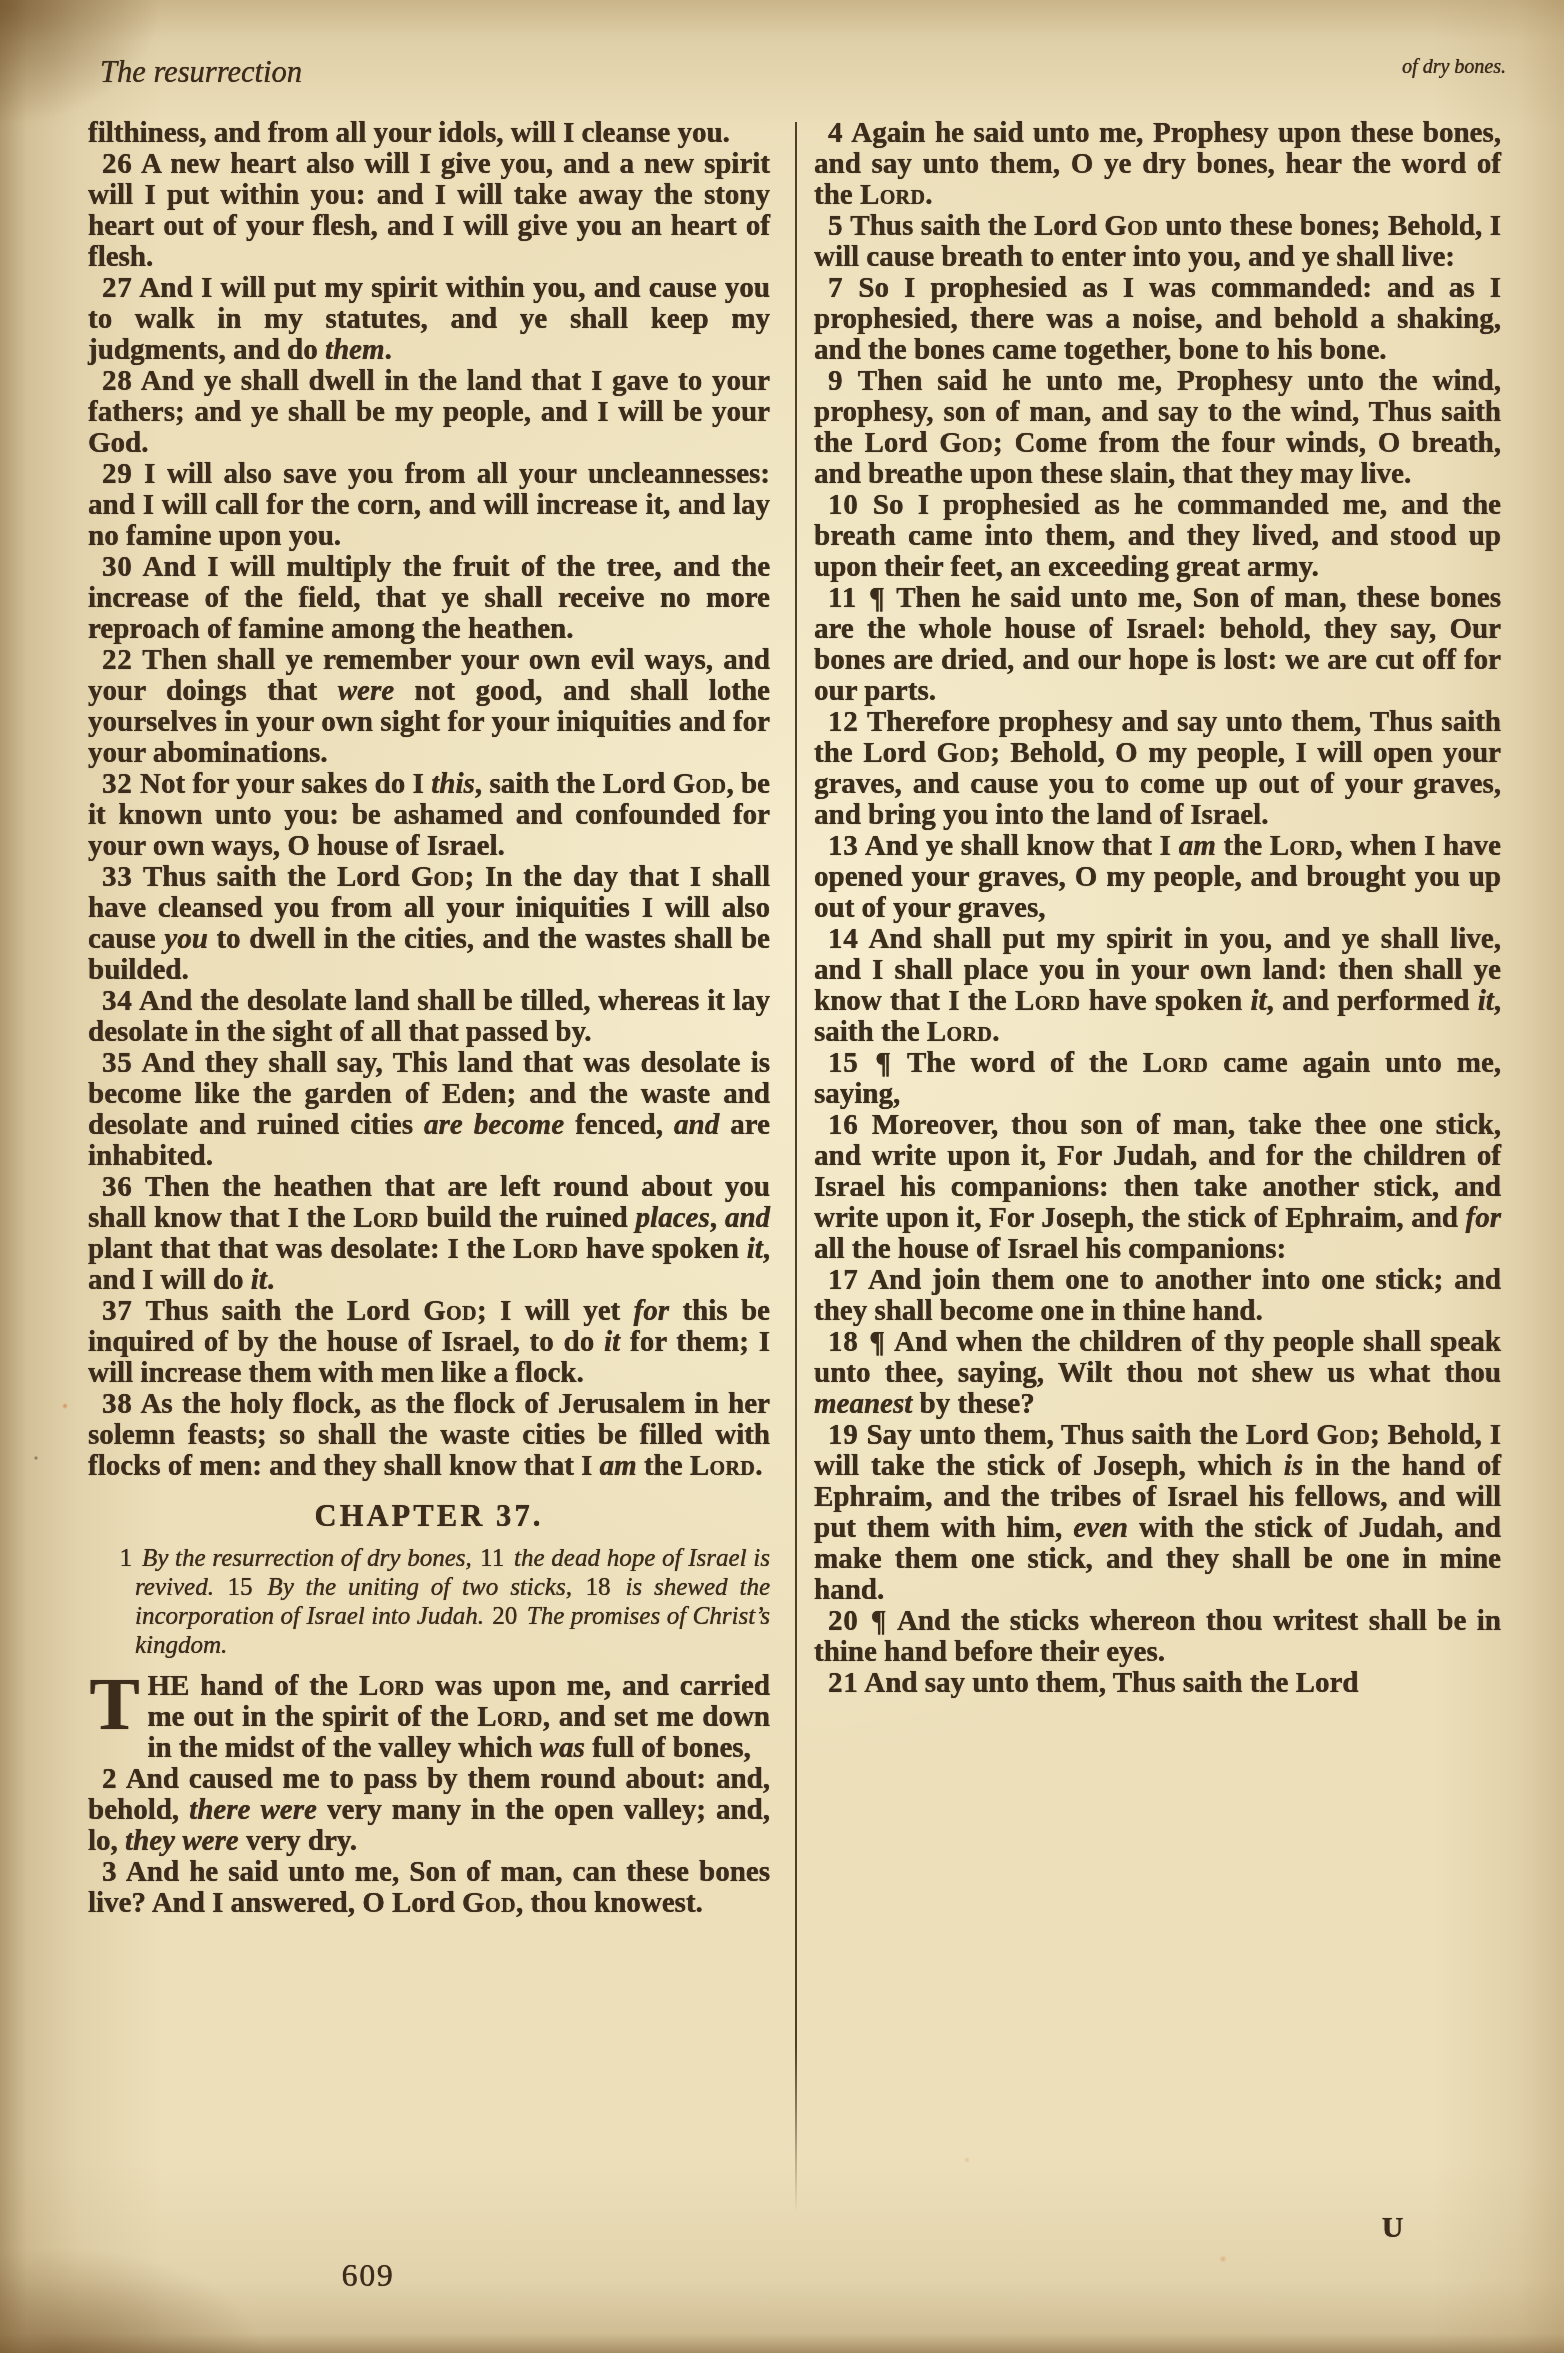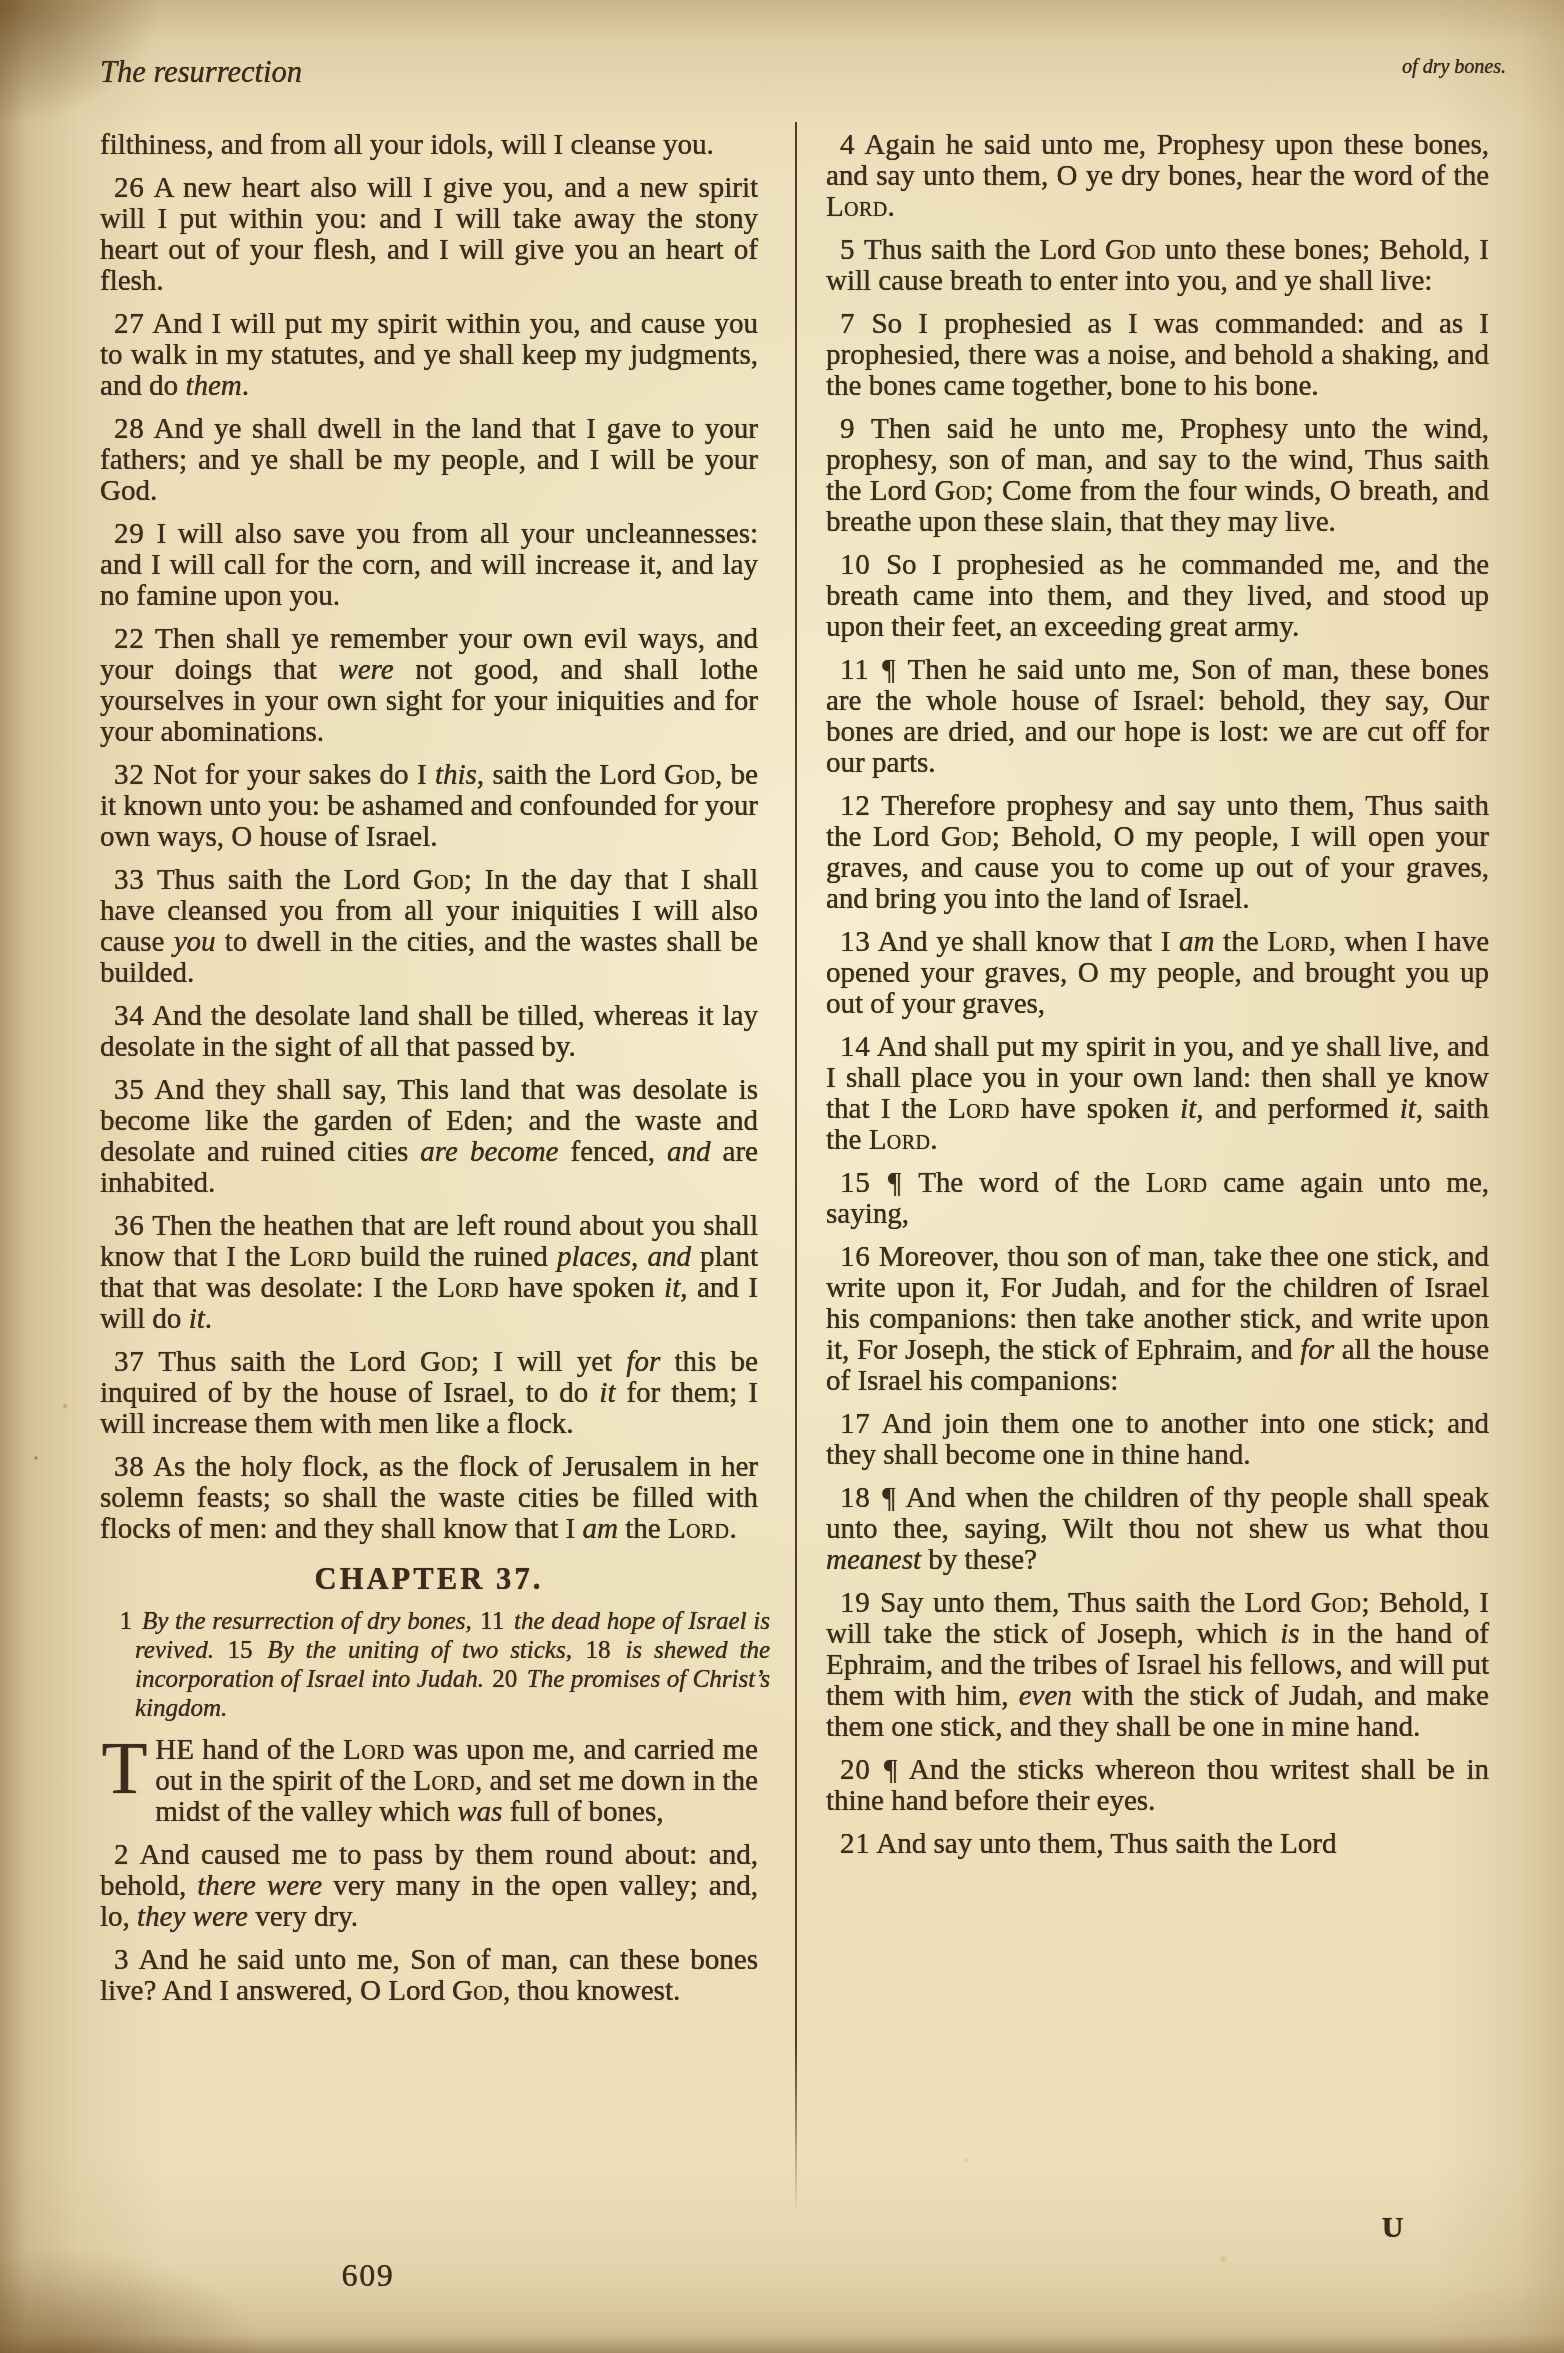--- a/index.html
+++ b/index.html
@@ -34,21 +34,21 @@
   .rh-center{position:absolute;left:0;top:53px;width:1565px;text-align:center;
              font-size:33px;font-weight:bold;letter-spacing:2.3px;}
 
   
   .col{position:absolute;top:117px;font-size:29px;line-height:31px;text-align:justify;}
   .col-left{left:88px;width:682px;}
   .col-right{left:814px;width:687px;}
   .divider{position:absolute;left:795px;top:122px;width:2.3px;height:2091px;
            background:linear-gradient(180deg, rgba(62,45,26,.9) 0 92%, rgba(62,45,26,0) 100%);}
 
-  p.verse{margin:12px;text-indent:14px;}
+  p.verse{margin:0;text-indent:14px;font-weight:bold;}
   p.cont{text-indent:0;}
   .vnum{letter-spacing:0.8px;}
   .pil{padding:0 1.6px;}
   .it{font-style:italic;}
   .sc{font-variant:small-caps;letter-spacing:0.4px;}
 
   h2.chap{margin:20.3px 0 11px 0;text-align:center;font-size:30.5px;font-weight:bold;
           letter-spacing:3.1px;text-indent:0;}
   p.summary{margin:0 0 11px 0;font-size:25px;line-height:29px;font-style:italic;
             padding-left:47px;text-indent:-17px;text-align:justify;}
@@ -70,20 +70,21 @@
   <span class="rh-right txt">of dry bones.</span>
 
   <div class="divider"></div>
 
   <div class="col col-left txt" id="col-left">
       <p class="verse cont">filthiness, and from all your idols, will I cleanse you.</p>
       <p class="verse"><span class="vnum">26</span> A new heart also will I give you, and a new spirit will I put within you: and I will take away the stony heart out of your flesh, and I will give you an heart of flesh.</p>
       <p class="verse"><span class="vnum">27</span> And I will put my spirit within you, and cause you to walk in my statutes, and ye shall keep my judgments, and do <span class="it">them</span>.</p>
       <p class="verse"><span class="vnum">28</span> And ye shall dwell in the land that I gave to your fathers; and ye shall be my people, and I will be your God.</p>
       <p class="verse"><span class="vnum">29</span> I will also save you from all your uncleannesses: and I will call for the corn, and will increase it, and lay no famine upon you.</p>
+      <p class="verse"><span class="vnum">30</span> And I will multiply the fruit of the tree, and the increase of the field, that ye shall receive no more reproach of famine among the heathen.</p>
       <p class="verse"><span class="vnum">22</span> Then shall ye remember your own evil ways, and your doings that <span class="it">were</span> not good, and shall lothe yourselves in your own sight for your iniquities and for your abominations.</p>
       <p class="verse"><span class="vnum">32</span> Not for your sakes do I <span class="it">this</span>, saith the Lord <span class="sc">God</span>, be it known unto you: be ashamed and confounded for your own ways, O house of Israel.</p>
       <p class="verse"><span class="vnum">33</span> Thus saith the Lord <span class="sc">God</span>; In the day that I shall have cleansed you from all your iniquities I will also cause <span class="it">you</span> to dwell in the cities, and the wastes shall be builded.</p>
       <p class="verse"><span class="vnum">34</span> And the desolate land shall be tilled, whereas it lay desolate in the sight of all that passed by.</p>
       <p class="verse"><span class="vnum">35</span> And they shall say, This land that was desolate is become like the garden of Eden; and the waste and desolate and ruined cities <span class="it">are become</span> fenced, <span class="it">and</span> are inhabited.</p>
       <p class="verse"><span class="vnum">36</span> Then the heathen that are left round about you shall know that I the <span class="sc">Lord</span> build the ruined <span class="it">places</span>, <span class="it">and</span> plant that that was desolate: I the <span class="sc">Lord</span> have spoken <span class="it">it</span>, and I will do <span class="it">it</span>.</p>
       <p class="verse"><span class="vnum">37</span> Thus saith the Lord <span class="sc">God</span>; I will yet <span class="it">for</span> this be inquired of by the house of Israel, to do <span class="it">it</span> for them; I will increase them with men like a flock.</p>
       <p class="verse"><span class="vnum">38</span> As the holy flock, as the flock of Jerusalem in her solemn feasts; so shall the waste cities be filled with flocks of men: and they shall know that I <span class="it">am</span> the <span class="sc">Lord</span>.</p>
       <h2 class="chap">CHAPTER 37.</h2>
       <p class="summary"><span class="sum-ref">1</span> By the resurrection of dry bones,  <span class="sum-ref">11</span> the dead hope of Israel is revived.  <span class="sum-ref">15</span> By the uniting of two sticks,  <span class="sum-ref">18</span> is shewed the incorporation of Israel into Judah.  <span class="sum-ref">20</span> The promises of Christ’s kingdom.</p>

